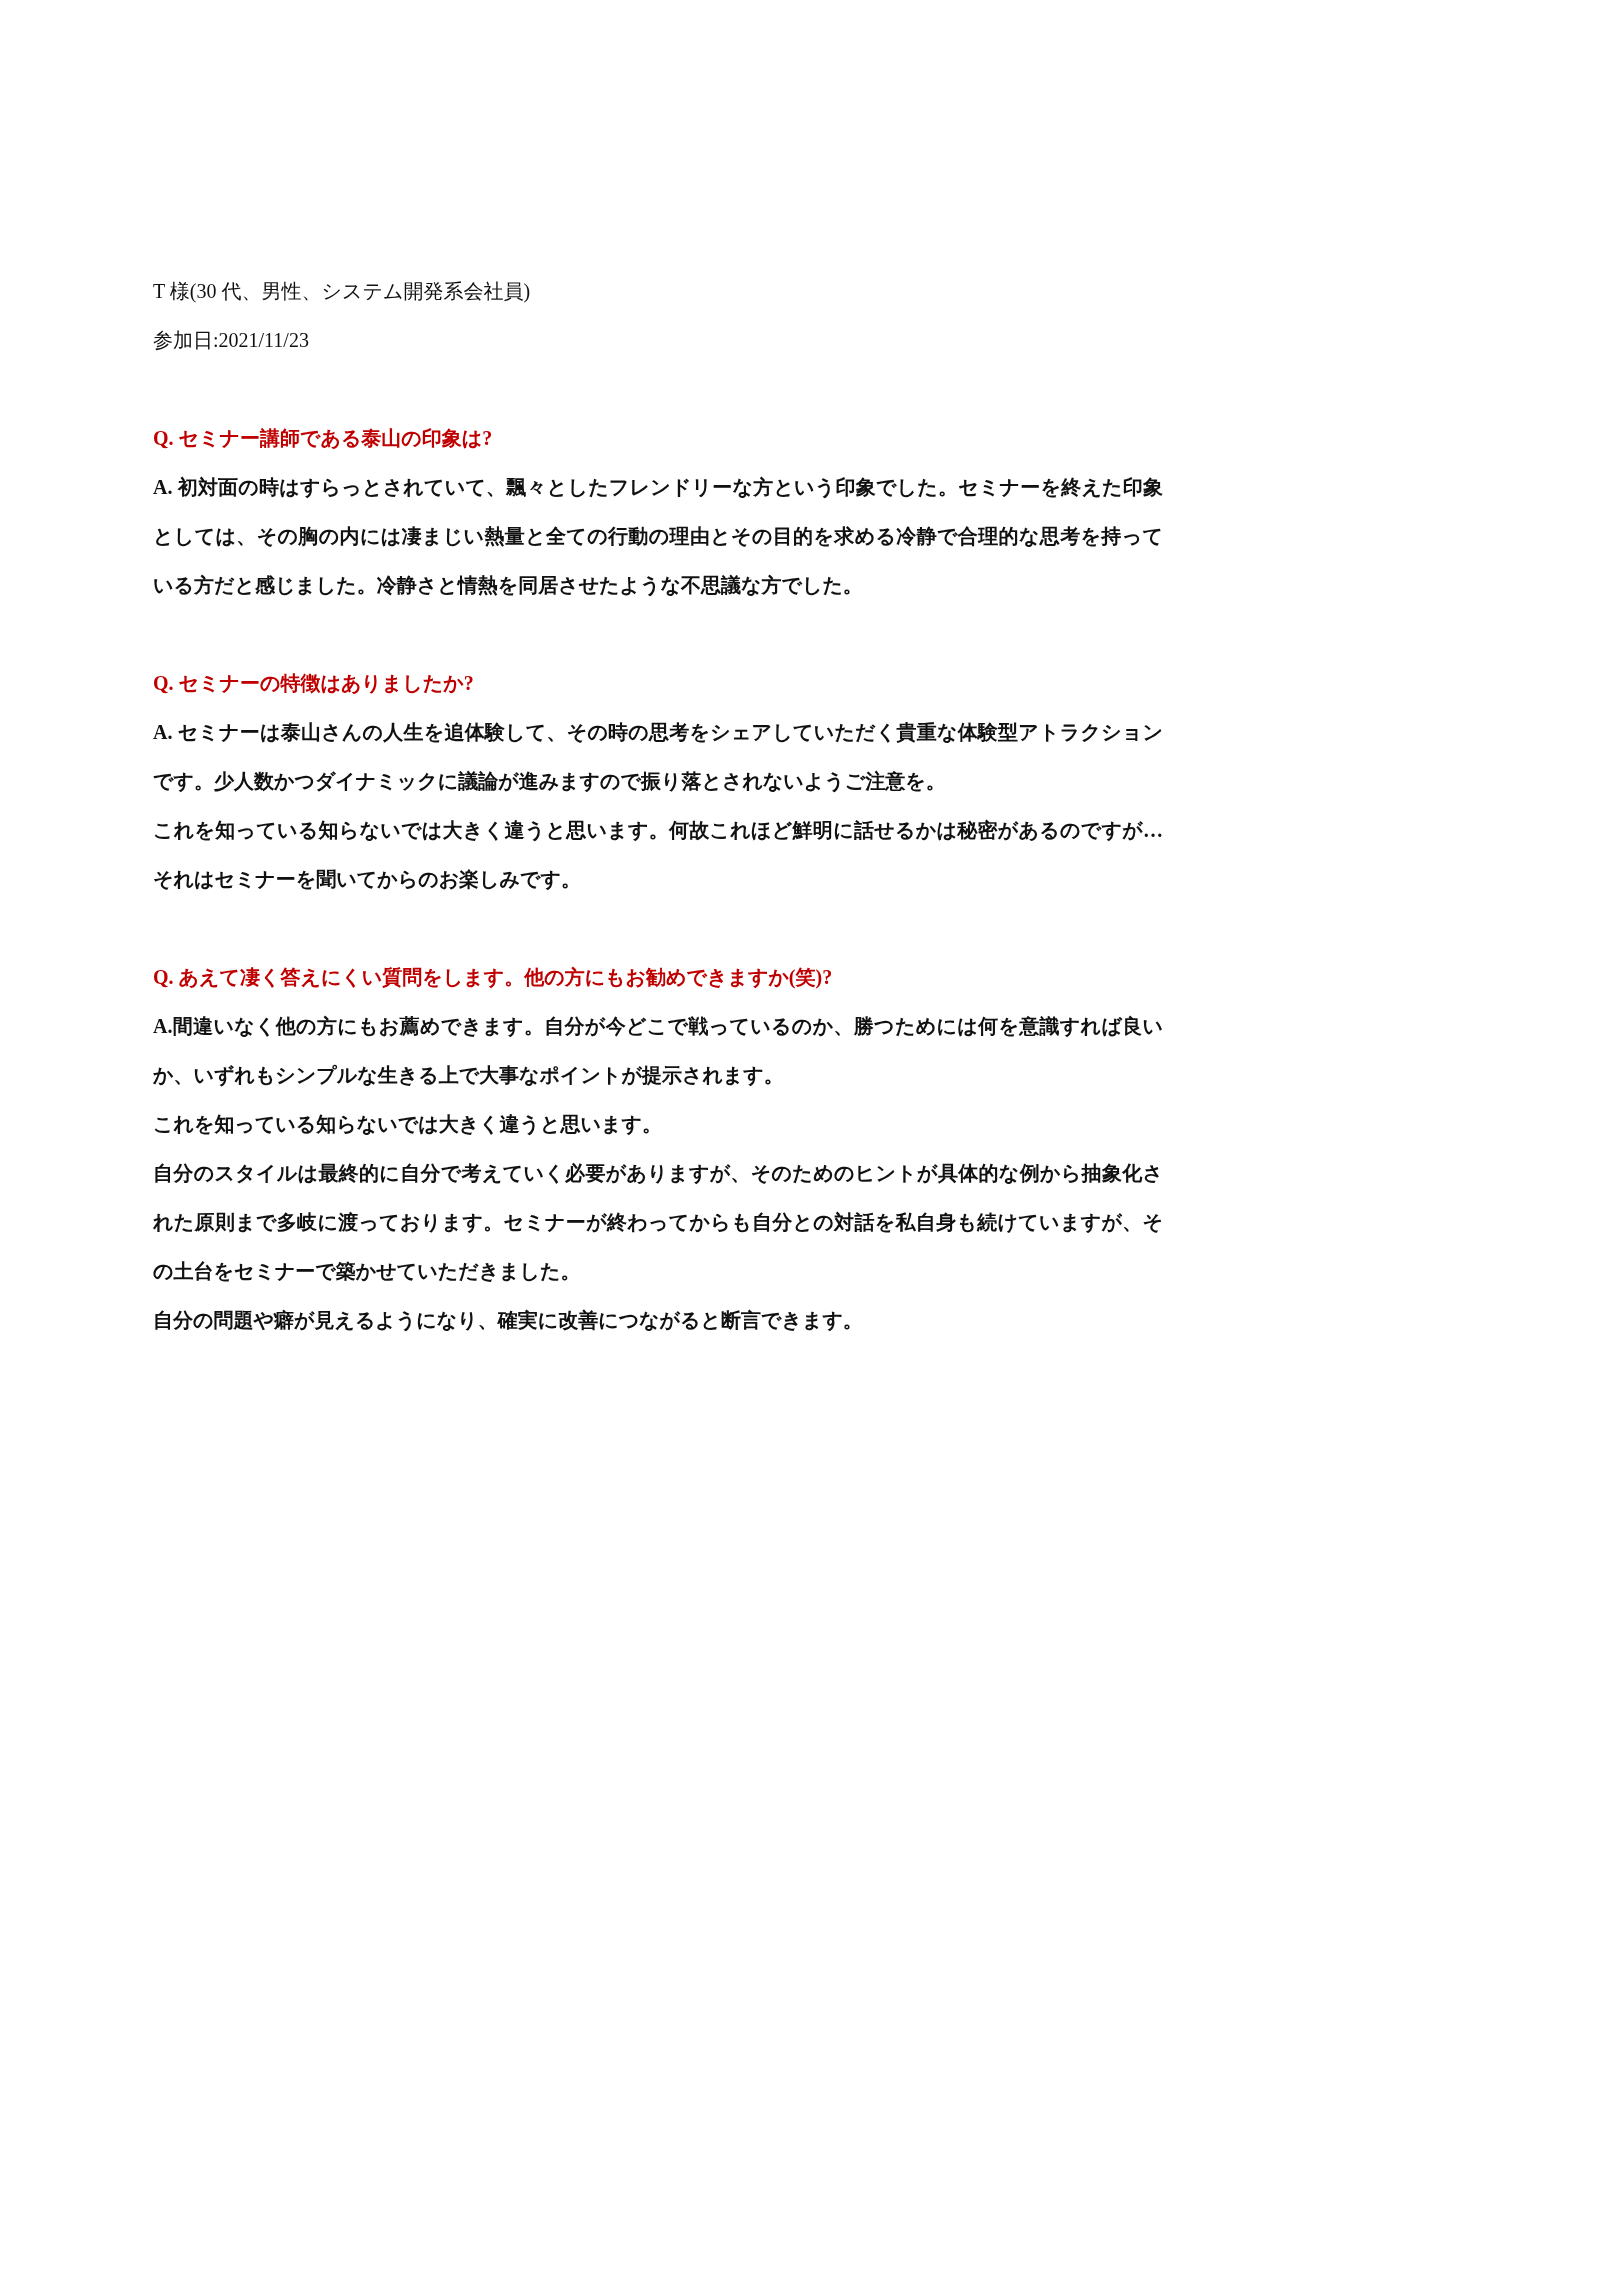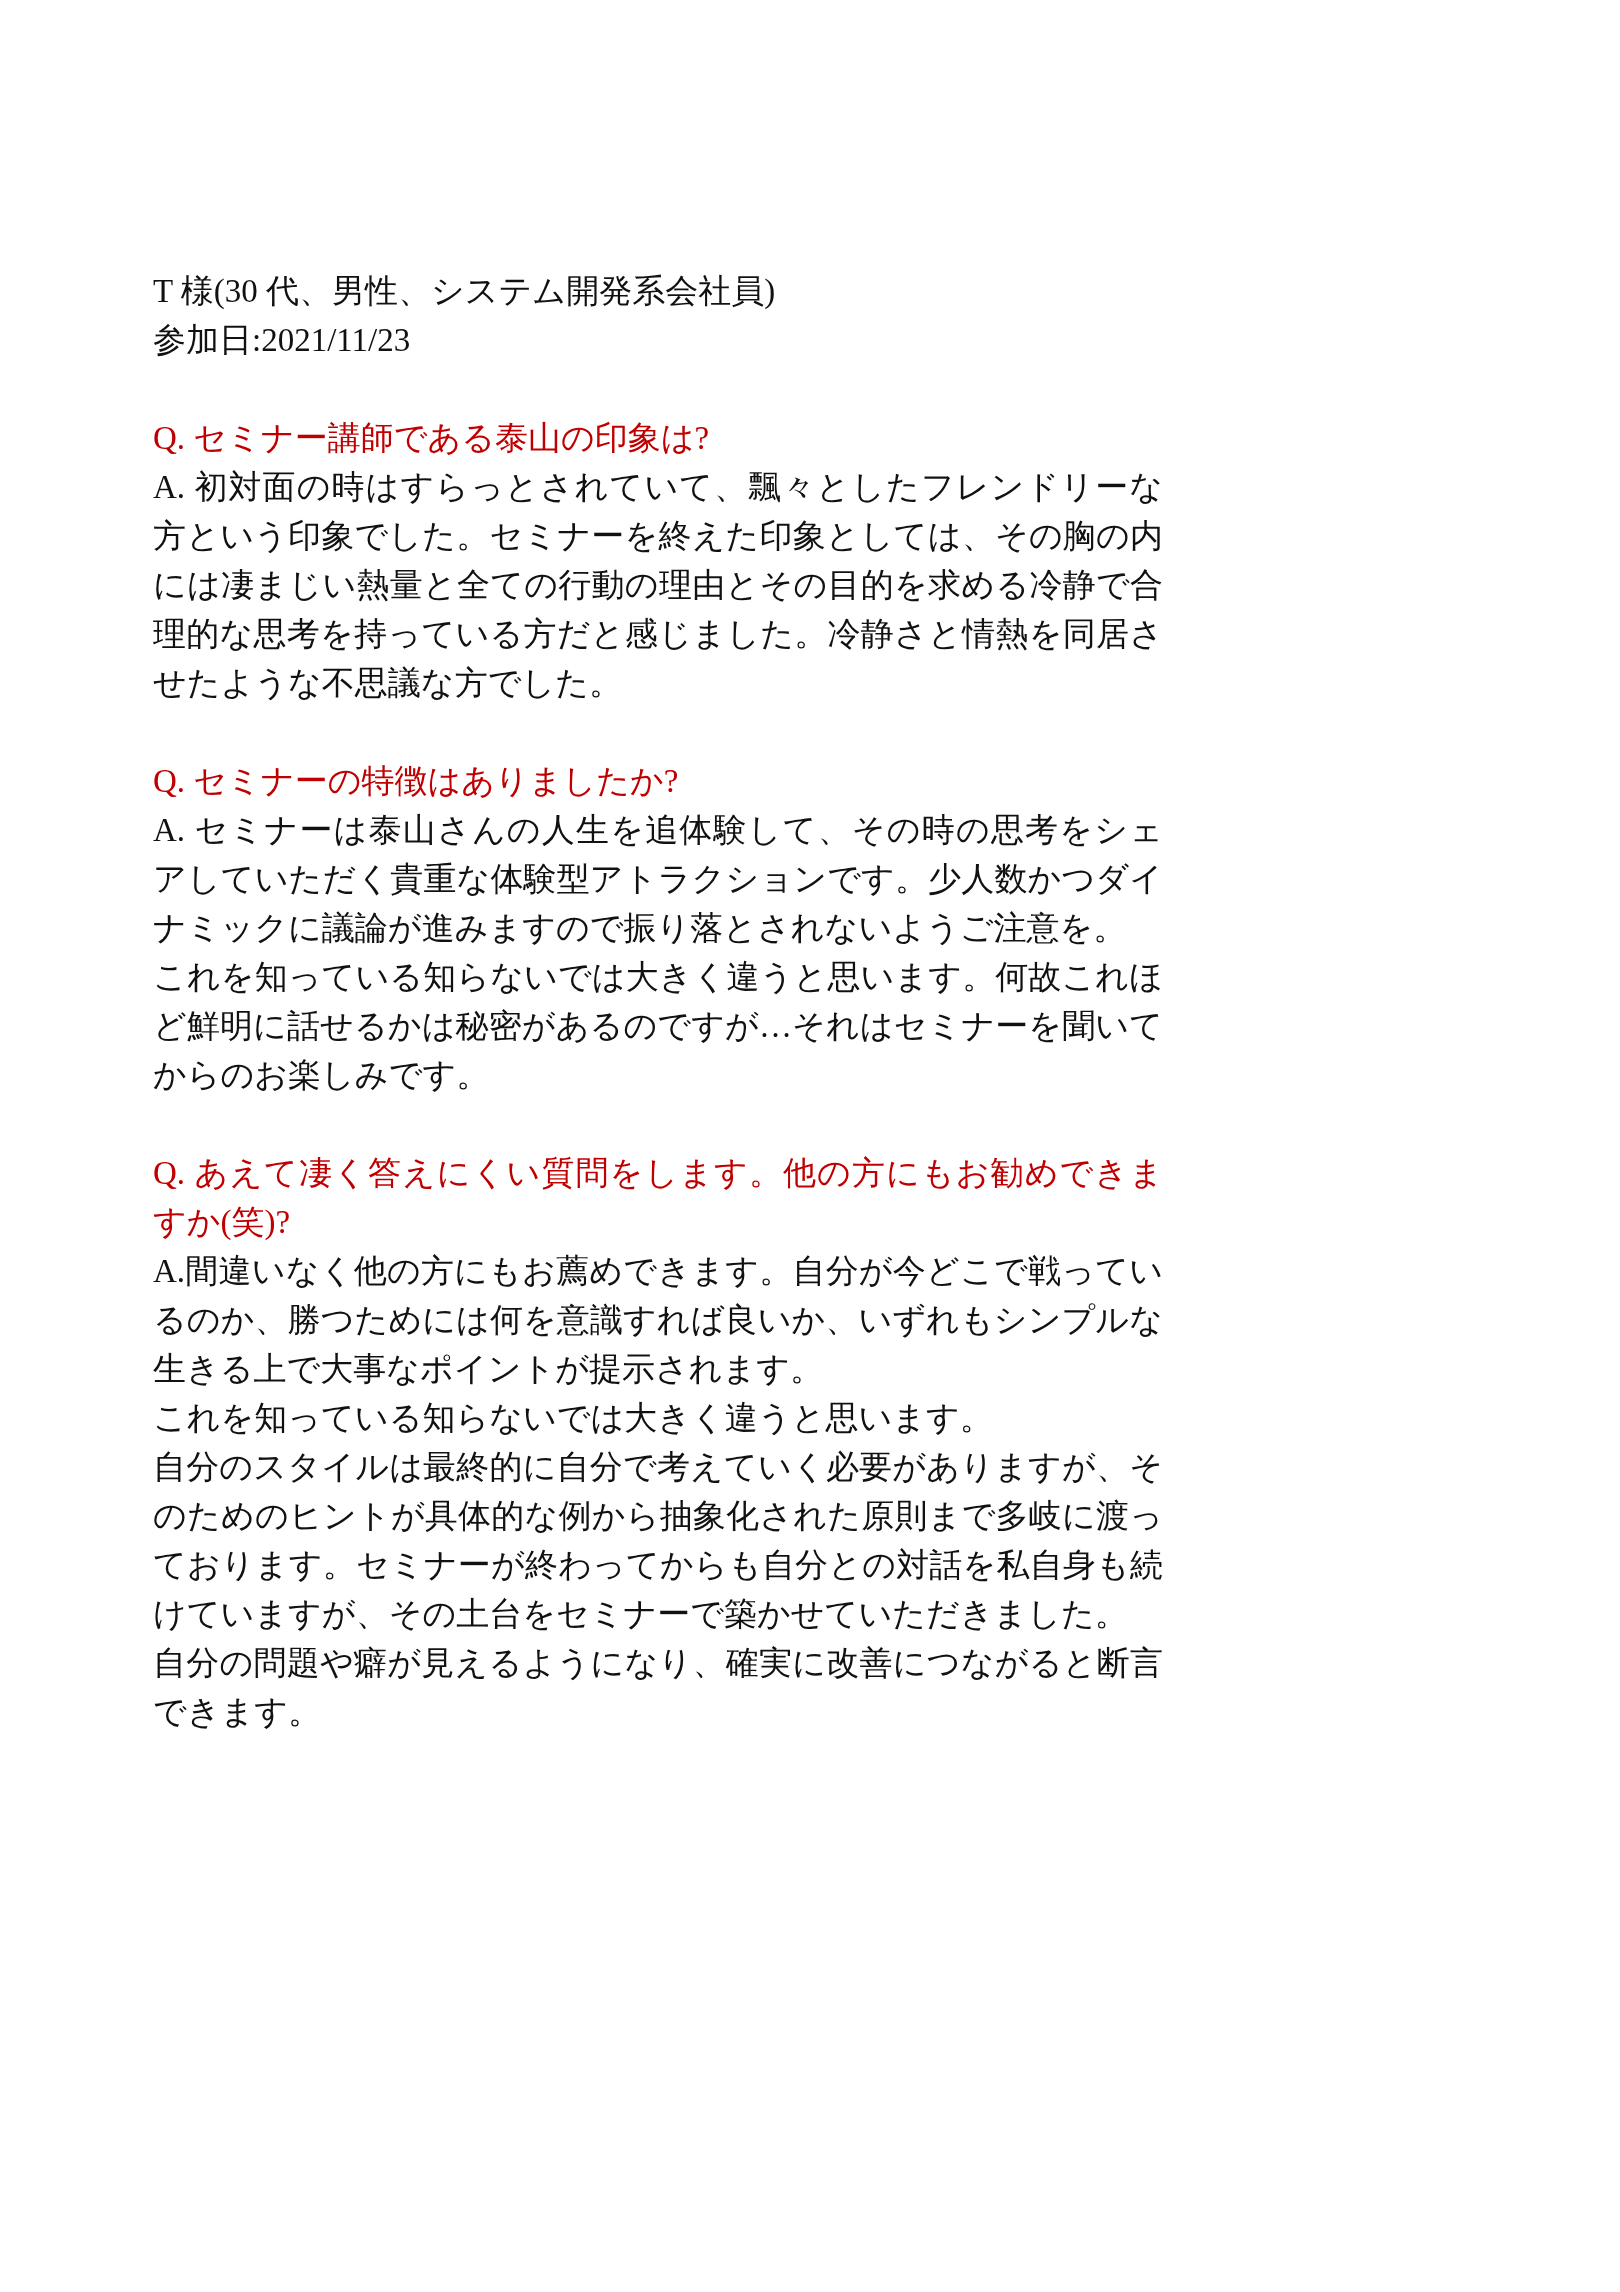--- a/index.html
+++ b/index.html
@@ -7,31 +7,32 @@
     padding: 0;
     background: #ffffff;
   }
   .page {
     width: 1316px;
     height: 2293px;
     background: #ffffff;
     box-sizing: border-box;
     padding: 267px 153px 0 153px;
     font-family: "Liberation Serif", "DejaVu Serif", serif;
-    font-size: 33px;
+    font-size: 20px;
     line-height: 49px;
     color: #111111;
     text-align: justify;
     overflow: hidden;
   }
   .page p {
     margin: 0;
   }
   .qa-section {
     margin-top: 49px; 
+    font-weight: bold;
   }
   .question {
     color: #c00000;
   }
 </style>
 </head>
 <body>
 
 <div class="page">
 

